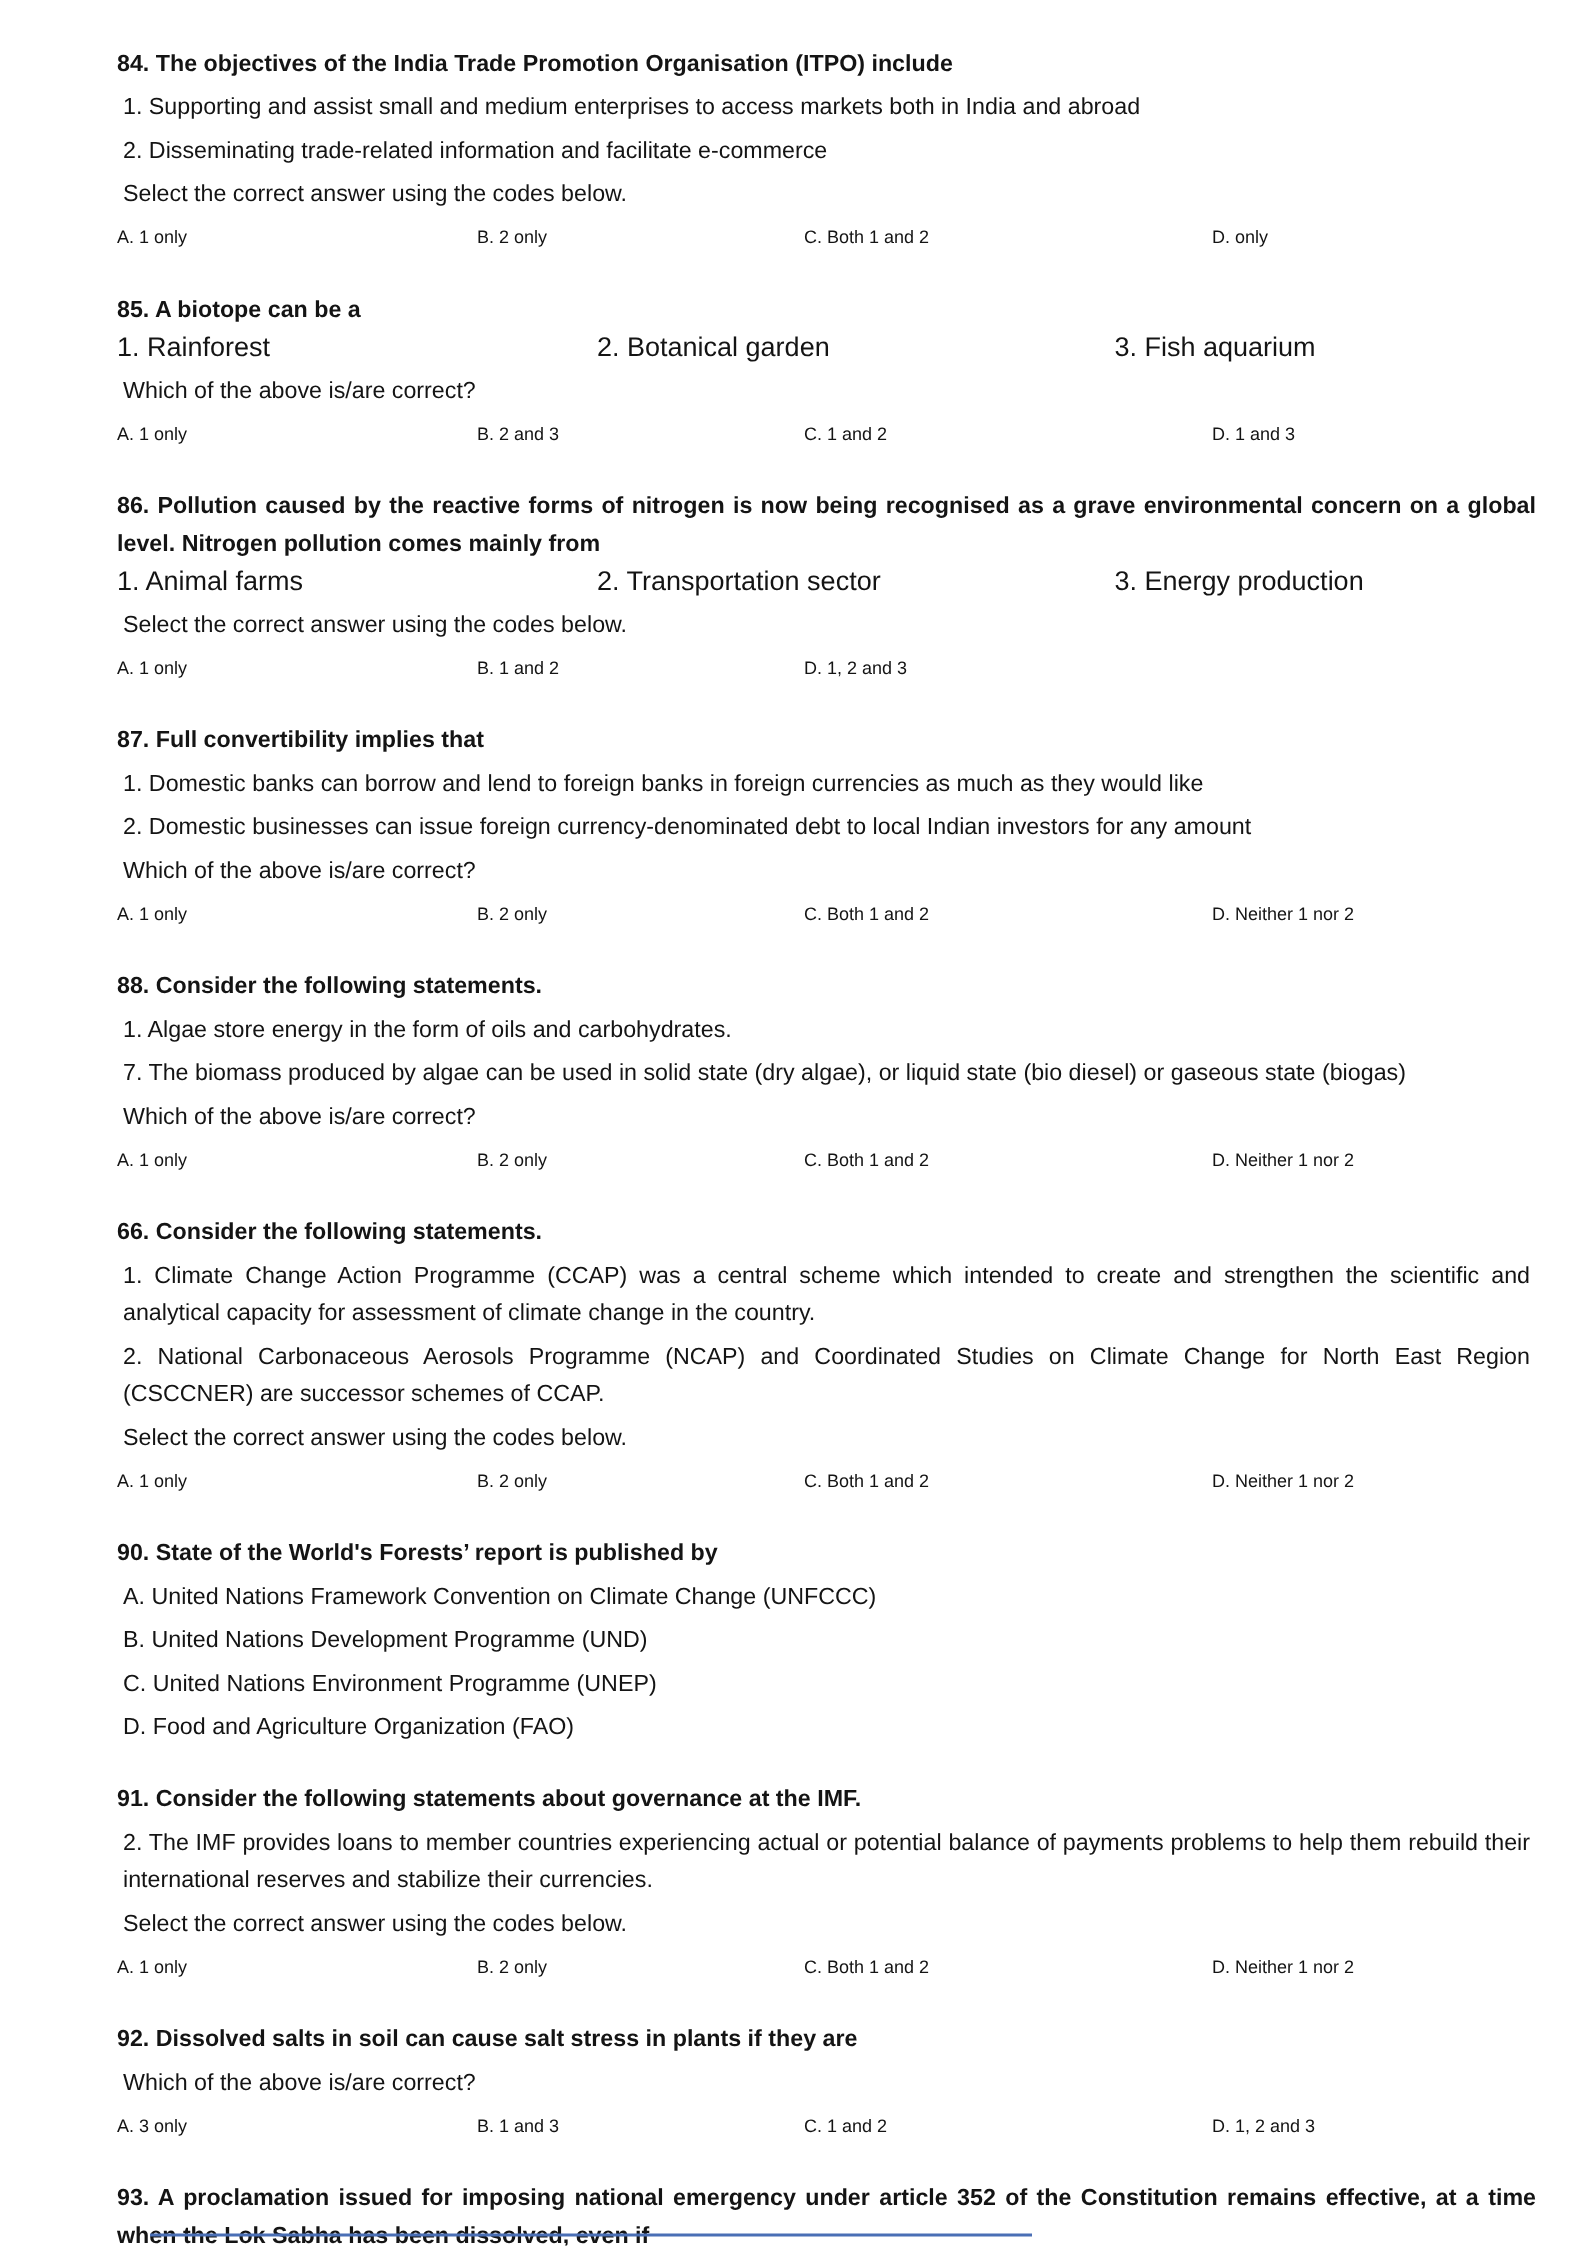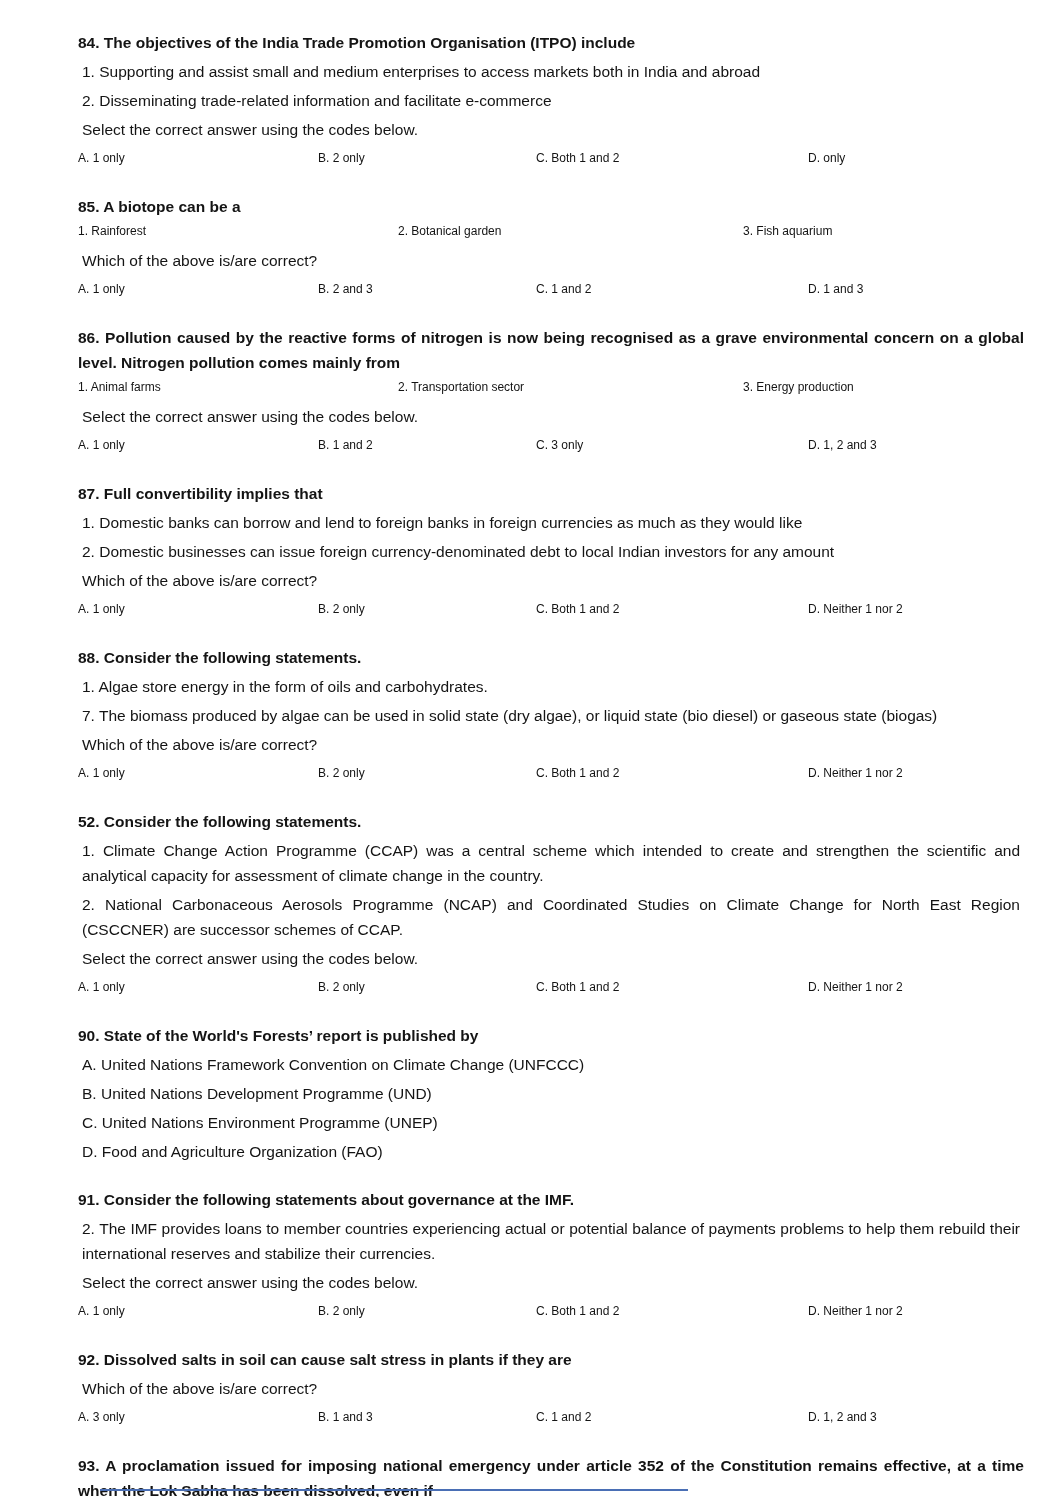--- a/index.html
+++ b/index.html
@@ -32,21 +32,21 @@
   }
   .q-line {
     margin: 4px;
     font-size: 15.5px;
     line-height: 25px;
     text-align: justify;
   }
   .items-row {
     display: grid;
     grid-template-columns: 320px 345px auto;
-    font-size: 12px;
+    font-size: 18px;
     line-height: 25px;
   }
   .opt-row {
     display: grid;
     grid-template-columns: 240px 218px 272px auto;
     font-size: 12px;
     line-height: 25px;
   }
   .footer-rule {
     position: absolute;
@@ -95,21 +95,20 @@
     <p class="q-title">86. Pollution caused by the reactive forms of nitrogen is now being recognised as a grave environmental concern on a global level. Nitrogen pollution comes mainly from</p>
     <div class="items-row">
       <span>1. Animal farms</span>
       <span>2. Transportation sector</span>
       <span>3. Energy production</span>
     </div>
     <p class="q-line">Select the correct answer using the codes below.</p>
     <div class="opt-row">
       <span>A. 1 only</span>
       <span>B. 1 and 2</span>
-      <span>C. 3 only</span>
       <span>D. 1, 2 and 3</span>
     </div>
   </section>
 
   <section class="question">
     <p class="q-title">87. Full convertibility implies that</p>
     <p class="q-line">1. Domestic banks can borrow and lend to foreign banks in foreign currencies as much as they would like</p>
     <p class="q-line">2. Domestic businesses can issue foreign currency-denominated debt to local Indian investors for any amount</p>
     <p class="q-line">Which of the above is/are correct?</p>
     <div class="opt-row">
@@ -127,21 +126,21 @@
     <p class="q-line">Which of the above is/are correct?</p>
     <div class="opt-row">
       <span>A. 1 only</span>
       <span>B. 2 only</span>
       <span>C. Both 1 and 2</span>
       <span>D. Neither 1 nor 2</span>
     </div>
   </section>
 
   <section class="question">
-    <p class="q-title">52. Consider the following statements.</p>
+    <p class="q-title">66. Consider the following statements.</p>
     <p class="q-line">1. Climate Change Action Programme (CCAP) was a central scheme which intended to create and strengthen the scientific and analytical capacity for assessment of climate change in the country.</p>
     <p class="q-line">2. National Carbonaceous Aerosols Programme (NCAP) and Coordinated Studies on Climate Change for North East Region (CSCCNER) are successor schemes of CCAP.</p>
     <p class="q-line">Select the correct answer using the codes below.</p>
     <div class="opt-row">
       <span>A. 1 only</span>
       <span>B. 2 only</span>
       <span>C. Both 1 and 2</span>
       <span>D. Neither 1 nor 2</span>
     </div>
   </section>

